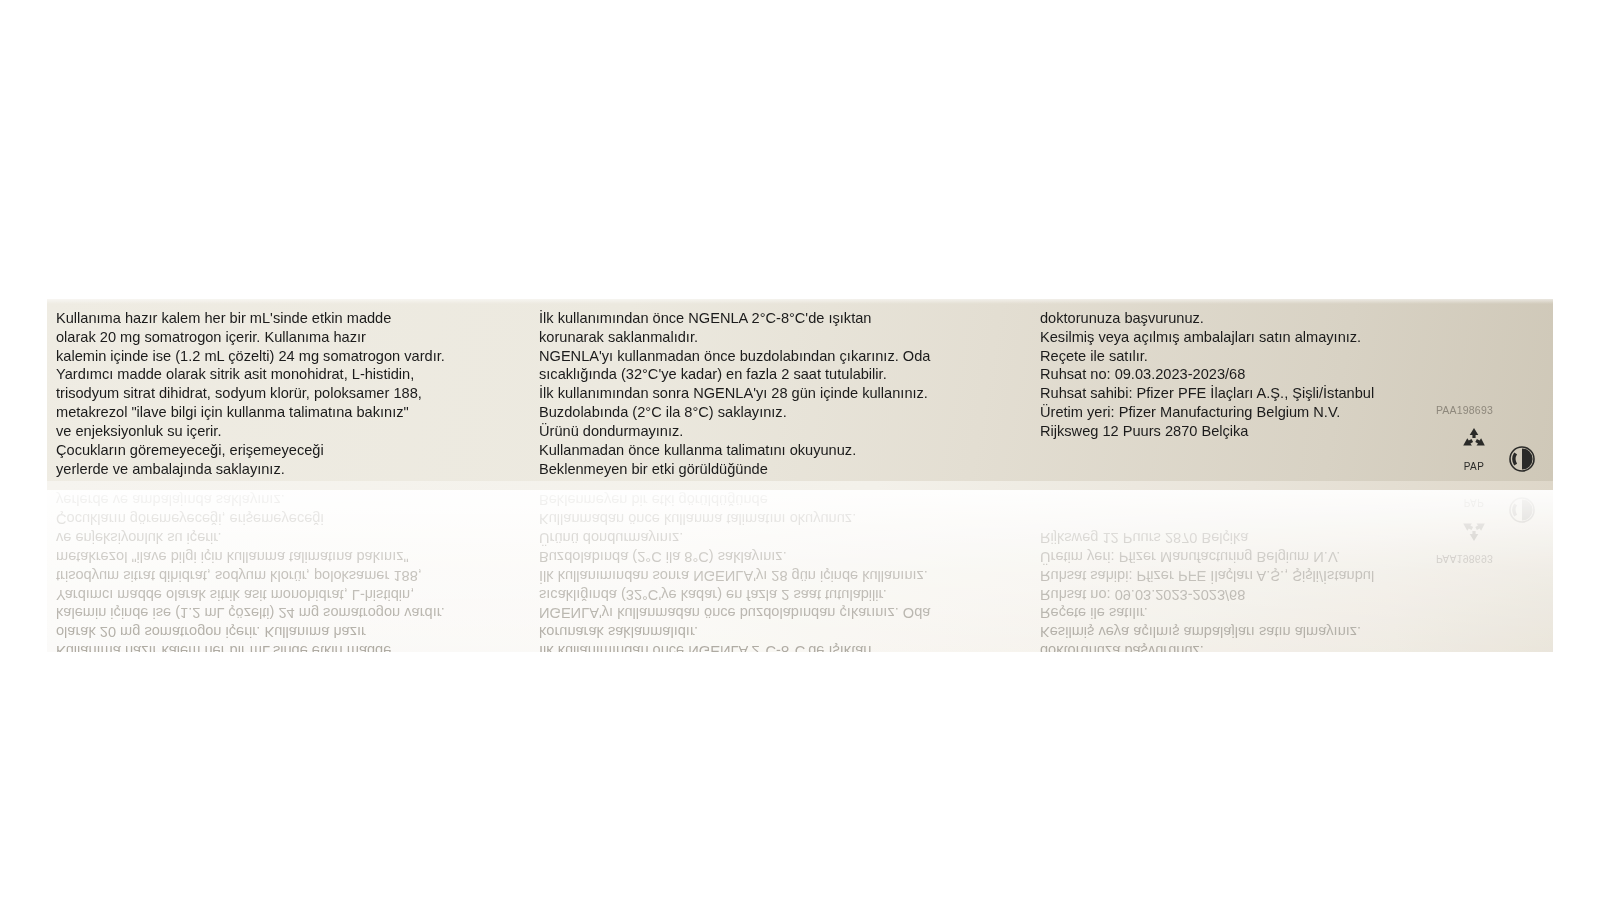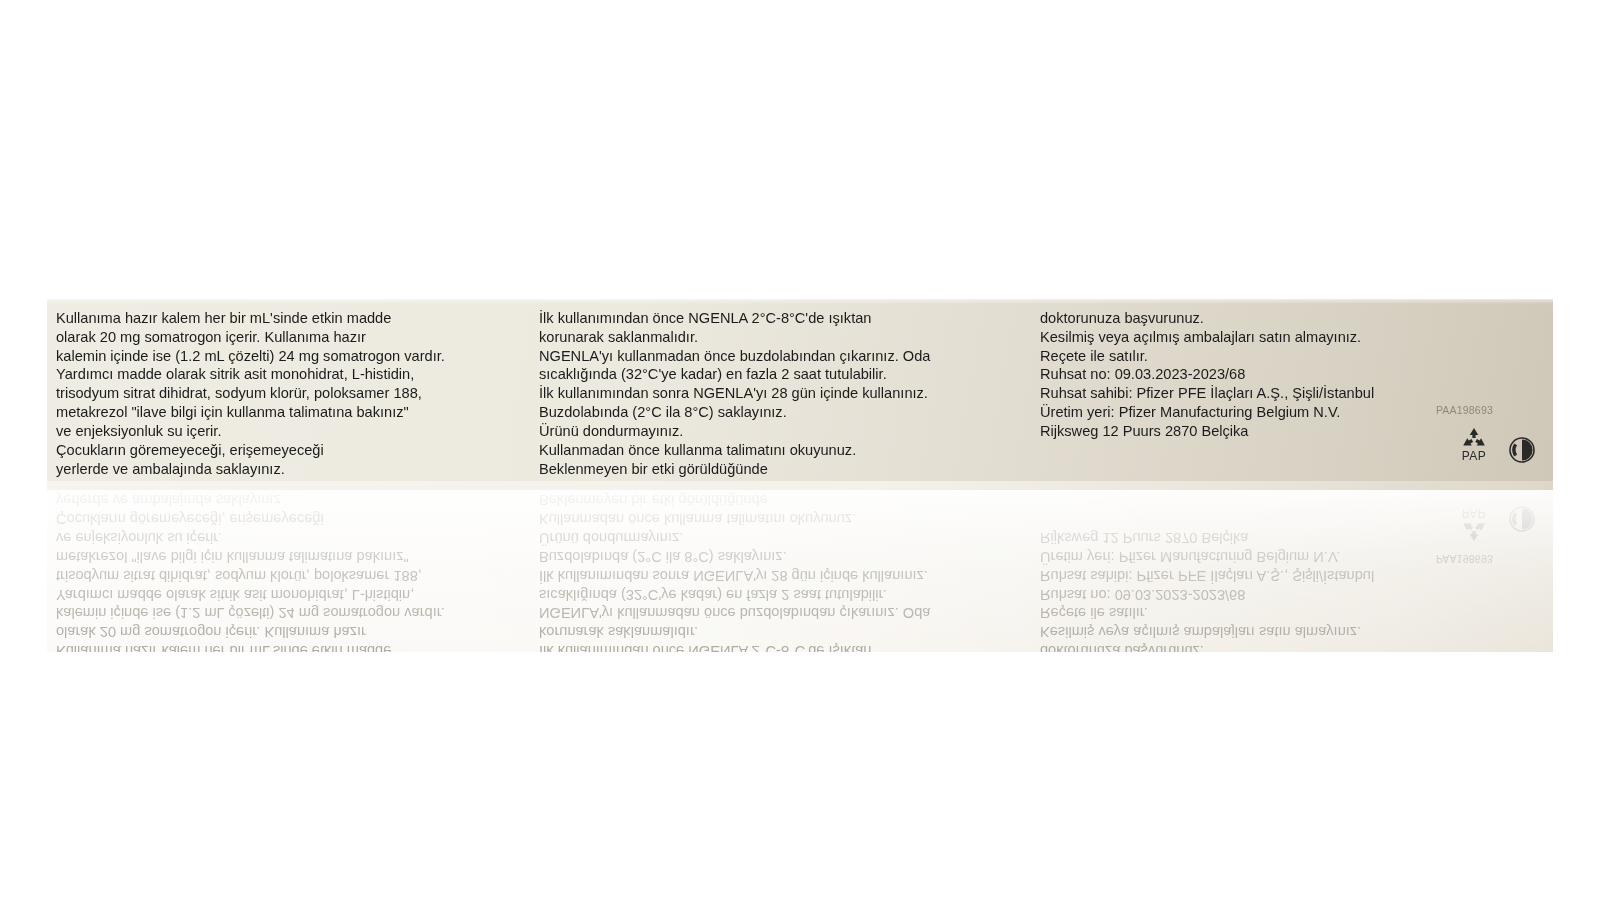--- a/index.html
+++ b/index.html
@@ -108,23 +108,23 @@
     gap: 14px;
     align-items: flex-end;
   }
   .sym {
     width: 34px;
     text-align: center;
     color: #2a2a28;
   }
   .sym svg { display: block; margin: 0 auto; }
   .sym .cap {
-    font-size: 12px;
+    font-size: 10px;
     letter-spacing: 0.4px;
-    margin-top: 0;
+    margin-top: 12px;
     color: #2a2a28;
   }
   .reflection .sym, .reflection .sym .cap { color: #a39d92; }
 </style>
 </head>
 <body>
 
 <div id="stage">
 
   <div class="carton">

